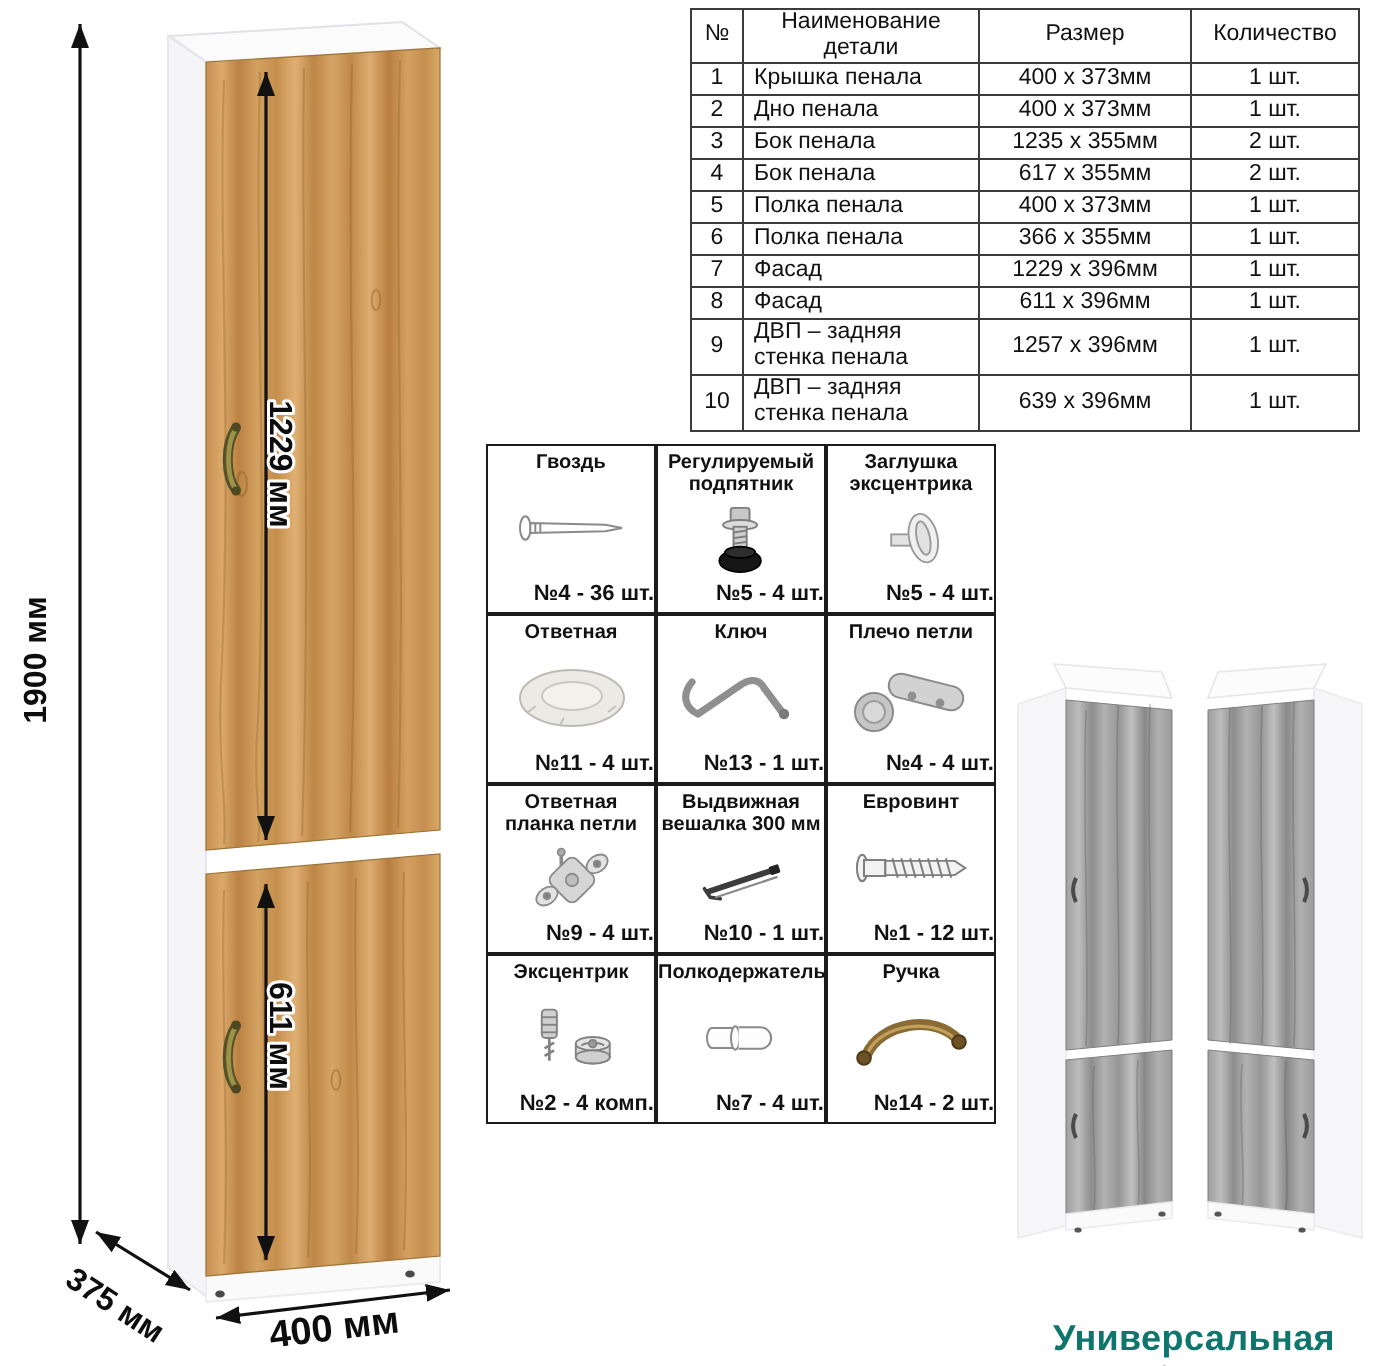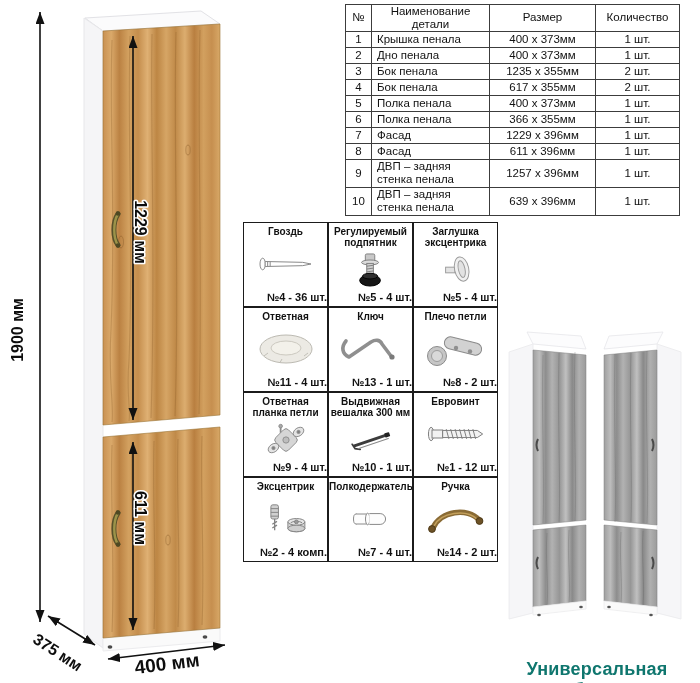--- a/index.html
+++ b/index.html
@@ -293,21 +293,21 @@
       <div class="hw-title">Плечо петли</div>
       <div class="hw-icon">
         <svg width="72" height="36" viewBox="0 0 72 36">
           <rect x="24" y="9" width="38" height="12" rx="6" fill="#d2d2d2" stroke="#8b8b8b" transform="rotate(14 43 15)"></rect>
           <circle cx="17" cy="25" r="9.5" fill="#c6c6c6" stroke="#8b8b8b"></circle>
           <circle cx="17" cy="25" r="5.5" fill="#d9d9d9" stroke="#9d9d9d"></circle>
           <circle cx="36" cy="17" r="2.2" fill="#8f8f8f"></circle>
           <circle cx="50" cy="20.5" r="2.2" fill="#8f8f8f"></circle>
         </svg>
       </div>
-      <div class="hw-count">№8 - 2 шт.</div>
+      <div class="hw-count">№4 - 4 шт.</div>
     </div>
 
     <div class="hw-cell">
       <div class="hw-title">Ответная планка петли</div>
       <div class="hw-icon">
         <svg width="72" height="34" viewBox="0 0 74 38">
           <g stroke="#8b8b8b">
             <line x1="31" y1="3" x2="31" y2="11" stroke-width="2"></line>
             <circle cx="31" cy="3.5" r="2" fill="#aaaaaa"></circle>
             <rect x="27" y="9" width="20" height="20" rx="4" transform="rotate(45 37 19)" fill="#d6d6d6"></rect>

